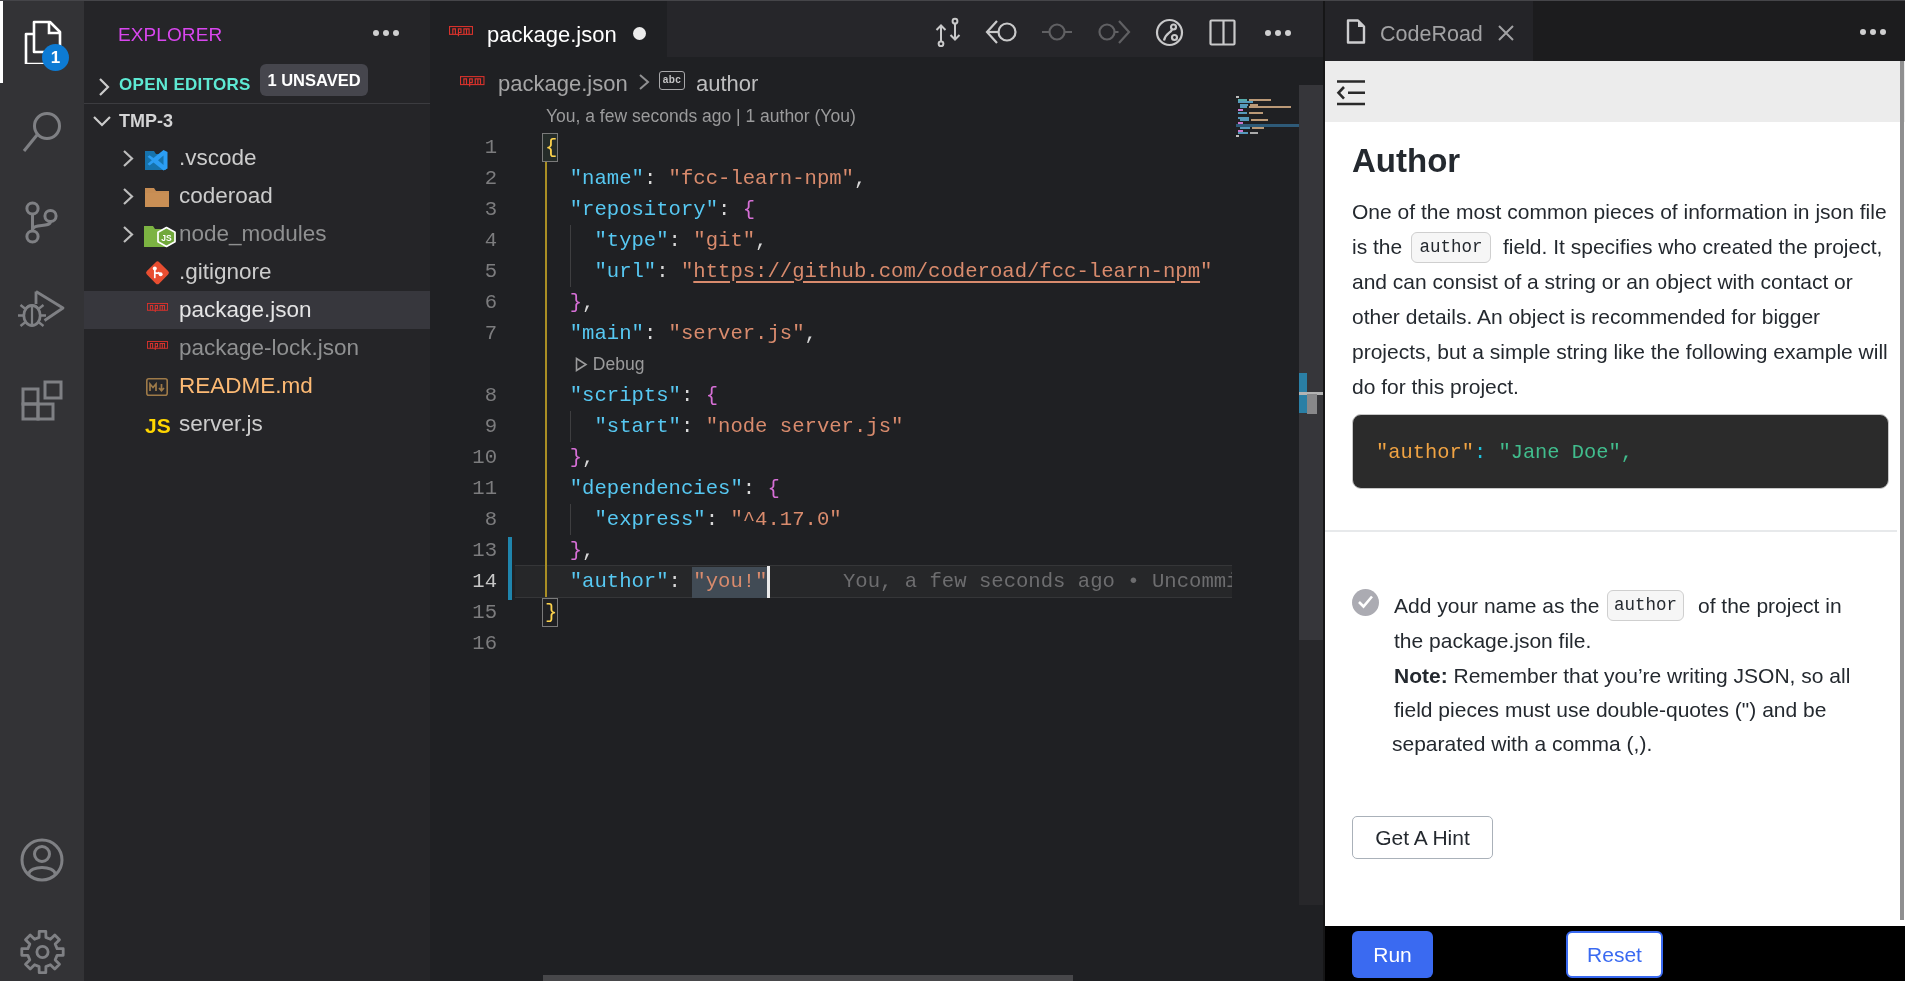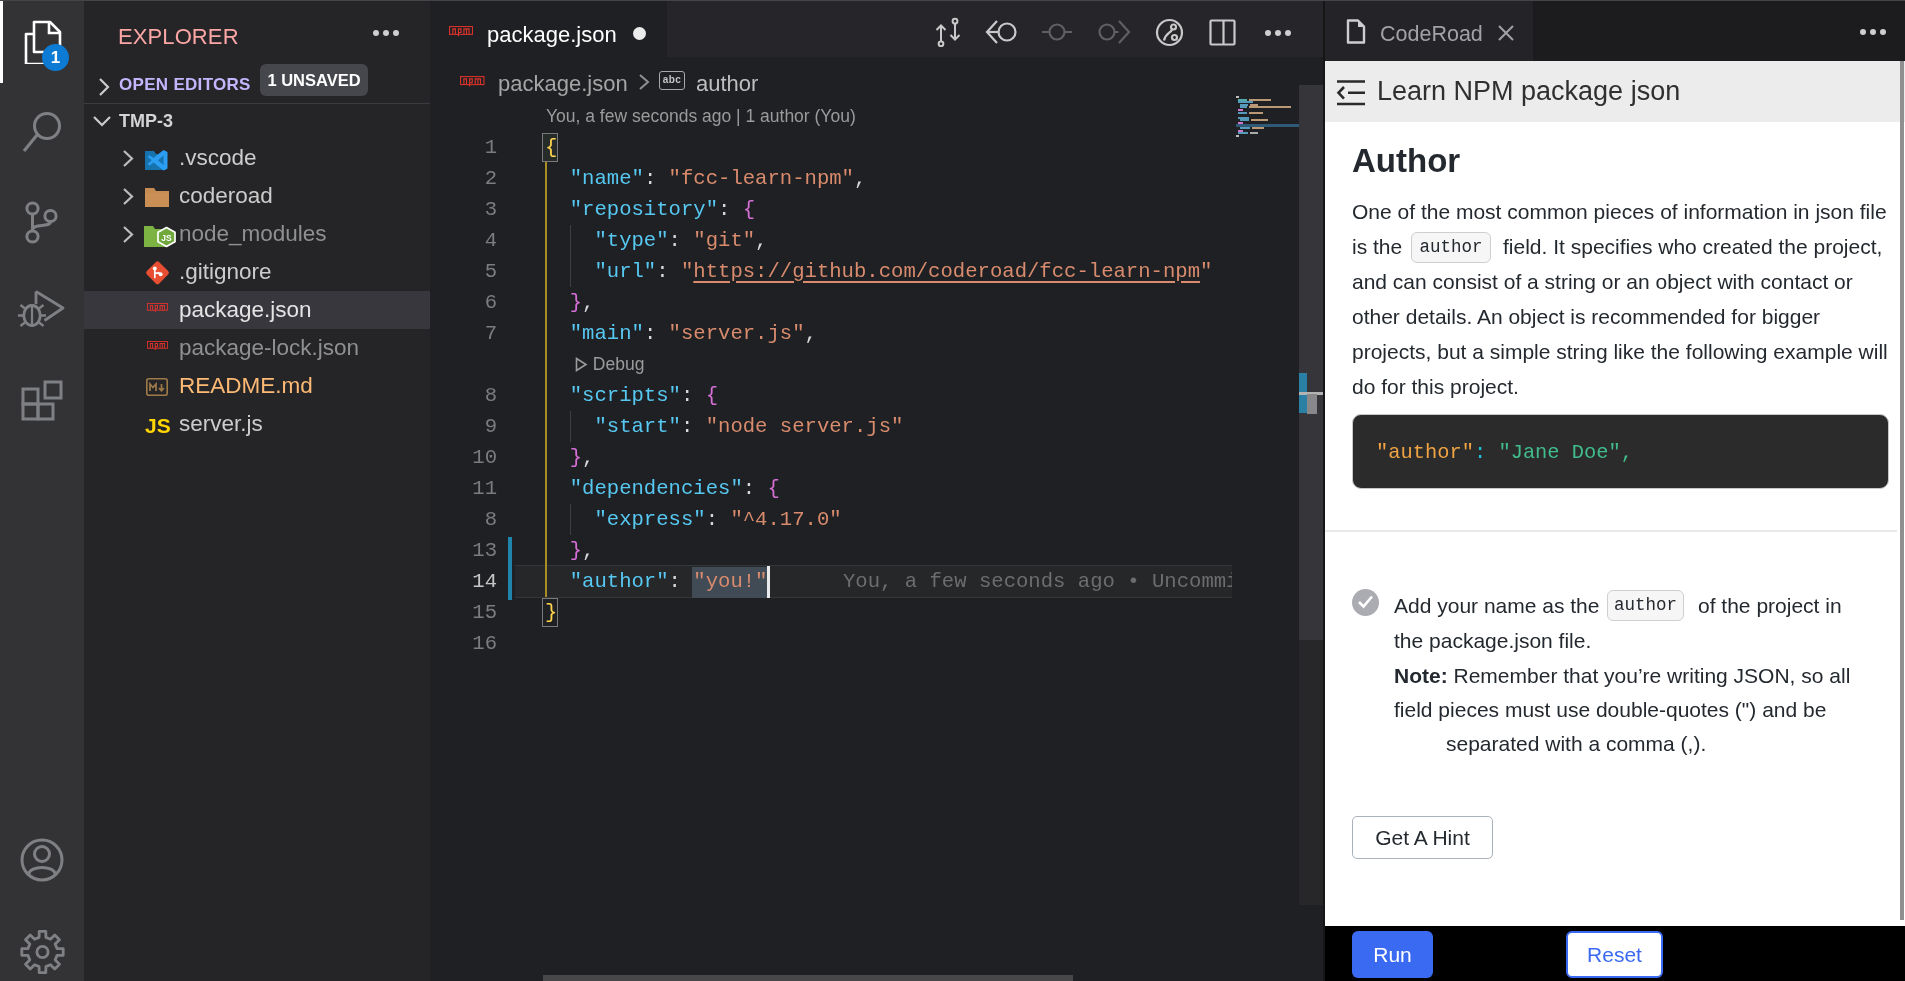--- a/index.html
+++ b/index.html
@@ -65,31 +65,31 @@
     <circle cx="22" cy="16" r="7.5" stroke="#7f8084" stroke-width="3"></circle>
     <path d="M8.5 36.5 C10 27 34 27 35.5 36.5" stroke="#7f8084" stroke-width="3" fill="none"></path>
   </svg>
 
   <svg class="abs" style="left:19px;top:926px;" width="47" height="55" viewBox="0 0 47 50" fill="none">
     <path d="M 20.1 8.9 L 20.2 2.8 L 26.8 2.8 L 26.9 8.9 L 31.4 10.8 L 35.8 6.5 L 40.5 11.2 L 36.2 15.6 L 38.1 20.1 L 44.2 20.2 L 44.2 26.8 L 38.1 26.9 L 36.2 31.4 L 40.5 35.8 L 35.8 40.5 L 31.4 36.2 L 26.9 38.1 L 26.8 44.2 L 20.2 44.2 L 20.1 38.1 L 15.6 36.2 L 11.2 40.5 L 6.5 35.8 L 10.8 31.4 L 8.9 26.9 L 2.8 26.8 L 2.8 20.2 L 8.9 20.1 L 10.8 15.6 L 6.5 11.2 L 11.2 6.5 L 15.6 10.8 Z" stroke="#7f8084" stroke-width="2.8" stroke-linejoin="round"></path>
     <circle cx="23.5" cy="23.5" r="5.6" stroke="#7f8084" stroke-width="2.8"></circle>
   </svg>
 
   <div class="abs" id="sidebar" style="left:84px;top:0;width:346px;height:981px;background:#252528;"></div>
-  <div class="abs" style="left:118px;top:24px;width:200px;font-size:22px;color:#fca5a5;letter-spacing:0.1px;">EXPLORER</div>
+  <div class="abs" style="left:118px;top:24px;width:200px;font-size:19px;color:#d946ef;letter-spacing:0.1px;">EXPLORER</div>
   <svg class="abs" style="left:372px;top:29px;" width="28" height="8" viewBox="0 0 28 8">
       <circle cx="4" cy="4" r="3" fill="#cfcfd0"></circle>
       <circle cx="14" cy="4" r="3" fill="#cfcfd0"></circle>
       <circle cx="24" cy="4" r="3" fill="#cfcfd0"></circle>
     </svg>
 
   <svg class="abs" style="left:95px;top:77px;" width="18" height="20" viewBox="0 0 18 20">
       <path d="M5 2 L13 10 L5 18" stroke="#cccccc" stroke-width="2.2" fill="none"></path>
     </svg>
-  <div class="abs" style="left:119px;top:75px;font-size:17px;font-weight:bold;color:#c4b5fd;letter-spacing:0.3px;">OPEN EDITORS</div>
+  <div class="abs" style="left:119px;top:75px;font-size:17px;font-weight:bold;color:#5eead4;letter-spacing:0.3px;">OPEN EDITORS</div>
   <div class="abs" style="left:260px;top:64px;width:108px;height:32px;background:#46464d;border-radius:6px;font-size:16.5px;font-weight:bold;color:#ffffff;line-height:32px;text-align:center;">1 UNSAVED</div>
   <div class="abs" style="left:84px;top:103px;width:346px;height:1px;background:#3c3c40;"></div>
 
   <svg class="abs" style="left:92px;top:113px;" width="20" height="16" viewBox="0 0 20 16">
       <path d="M2 4 L10 12 L18 4" stroke="#cccccc" stroke-width="2.2" fill="none"></path>
     </svg>
   <div class="abs" style="left:119px;top:111px;font-size:18px;font-weight:bold;color:#d4d4d5;">TMP-3</div>
 
   <div class="abs" style="left:84px;top:291px;width:346px;height:38px;background:#37373d;"></div>
 
@@ -324,21 +324,20 @@
       <circle cx="4" cy="4" r="3" fill="#cfcfd0"></circle>
       <circle cx="14" cy="4" r="3" fill="#cfcfd0"></circle>
       <circle cx="24" cy="4" r="3" fill="#cfcfd0"></circle>
     </svg>
 
   <div class="abs" style="left:1325px;top:61px;width:580px;height:61px;background:#ececec;"></div>
   <svg class="abs" style="left:1336px;top:79px;" width="30" height="28" viewBox="0 0 30 28" fill="none" stroke="#2a2a2a" stroke-width="2.6">
     <path d="M1 2.5 H29 M12 13.8 H29 M1 25 H29"></path>
     <path d="M8 8 L2.5 13.8 L8 19.6"></path>
   </svg>
-  <div class="abs" style="left:1377px;top:76px;font-size:27px;color:#303032;">Learn NPM package json</div>
 
   <div class="abs" style="left:1352px;top:142px;font-size:33px;font-weight:bold;color:#24292f;">Author</div>
   <div class="pl" style="top:194.5px;">One of the most common pieces of information in json file</div>
   <div class="pl" style="top:229.5px;">is the</div>
   <div class="abs" style="left:1411px;top:232px;width:80px;height:31px;background:#f6f6f6;border:1.4px solid #cfcfcf;border-radius:6px;font-family:'Liberation Mono',monospace;font-size:17.5px;color:#24292f;text-align:center;line-height:29px;">author</div>
   <div class="pl" style="top:264.5px;">and can consist of a string or an object with contact or</div>
   <div class="pl" style="left:1503px;top:229.5px;">field. It specifies who created the project,</div>
   <div class="pl" style="top:299.5px;">other details. An object is recommended for bigger</div>
   <div class="pl" style="top:334.5px;">projects, but a simple string like the following example will</div>
   <div class="pl" style="top:369.5px;">do for this project.</div>
@@ -351,21 +350,21 @@
   <div class="abs" style="left:1352px;top:588.5px;width:27px;height:27px;border-radius:50%;background:#ababb2;"></div>
   <svg class="abs" style="left:1357px;top:594px;" width="17" height="15" viewBox="0 0 17 15">
       <path d="M2 8 L6.5 12.5 L15 2.5" stroke="#ffffff" stroke-width="2.6" fill="none"></path>
     </svg>
   <div class="pl" style="left:1394px;top:589px;">Add your name as the</div>
   <div class="abs" style="left:1607px;top:590px;width:77px;height:31px;background:#f6f6f6;border:1.4px solid #cfcfcf;border-radius:6px;font-family:'Liberation Mono',monospace;font-size:17.5px;color:#24292f;text-align:center;line-height:29px;">author</div>
   <div class="pl" style="left:1698px;top:589px;">of the project in</div>
   <div class="pl" style="left:1394px;top:624px;">the package.json file.</div>
   <div class="pl" style="left:1394px;top:659px;"><b>Note:</b> Remember that you’re writing JSON, so all</div>
   <div class="pl" style="left:1394px;top:693px;">field pieces must use double-quotes (") and be</div>
-  <div class="pl" style="left:1446px;top:727px;">separated with a comma (,).</div>
+  <div class="pl" style="left:1392px;top:727px;">separated with a comma (,).</div>
 
   <div class="abs" style="left:1352px;top:816px;width:141px;height:43px;border:1.6px solid #aab1b9;border-radius:5px;background:#ffffff;font-size:21px;color:#24292f;text-align:center;line-height:41px;">Get A Hint</div>
 
   <div class="abs" style="left:1325px;top:926px;width:580px;height:55px;background:#000000;"></div>
   <div class="abs" style="left:1352px;top:931px;width:81px;height:47px;background:#3a6af1;border-radius:6px;color:#ffffff;font-size:21px;text-align:center;line-height:47px;">Run</div>
   <div class="abs" style="left:1566px;top:931px;width:97px;height:47px;background:#ffffff;border:2px solid #3a6af1;border-radius:6px;color:#3a6af1;font-size:21px;text-align:center;line-height:43px;">Reset</div>
 
   <div class="abs" style="left:1900px;top:61px;width:3.5px;height:859px;background:#8f8f90;"></div>
 
   <div class="abs" style="left:1323px;top:0;width:2px;height:981px;background:#161617;"></div>

